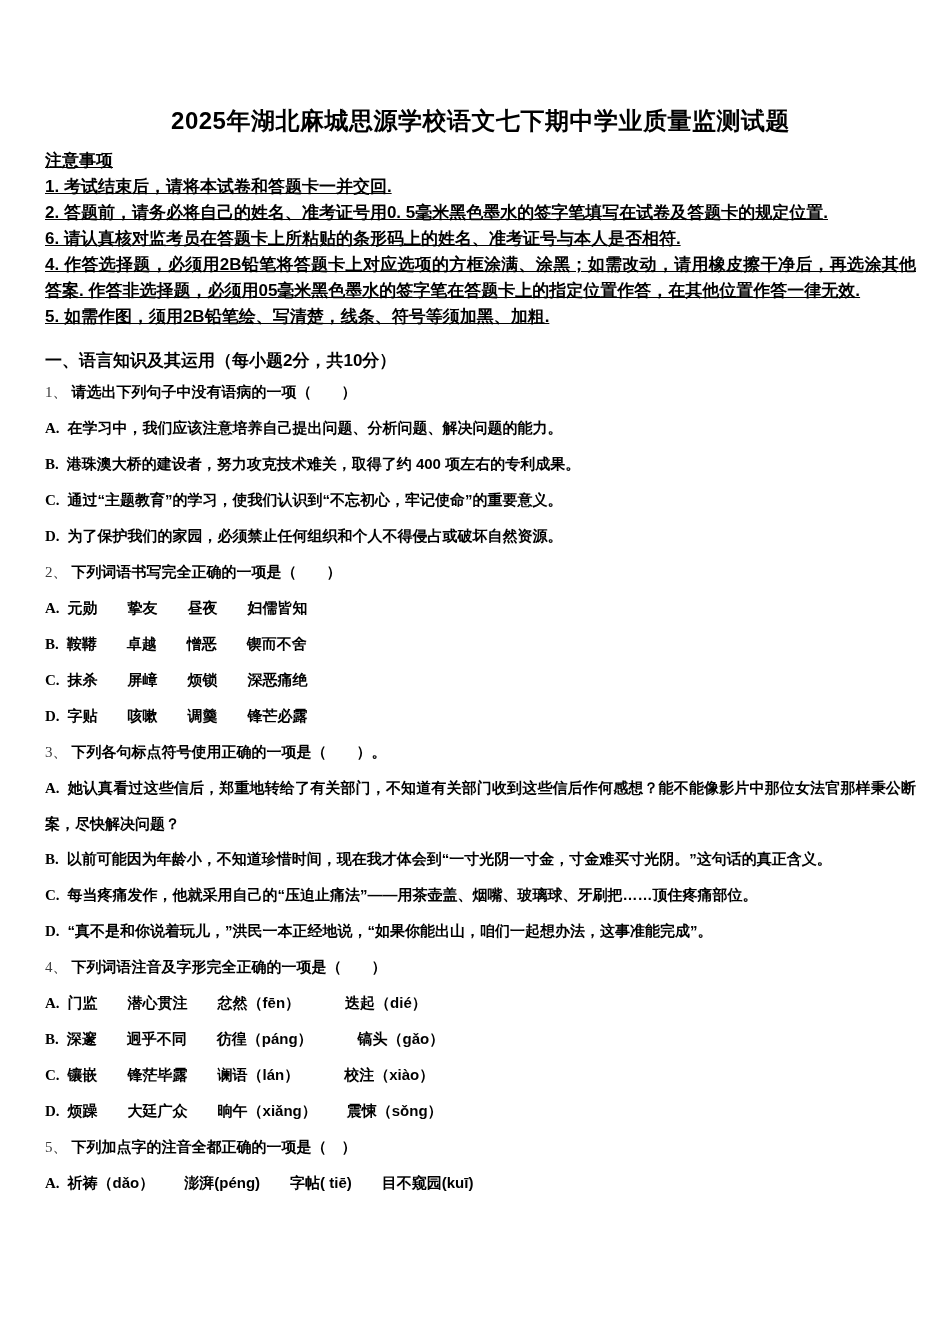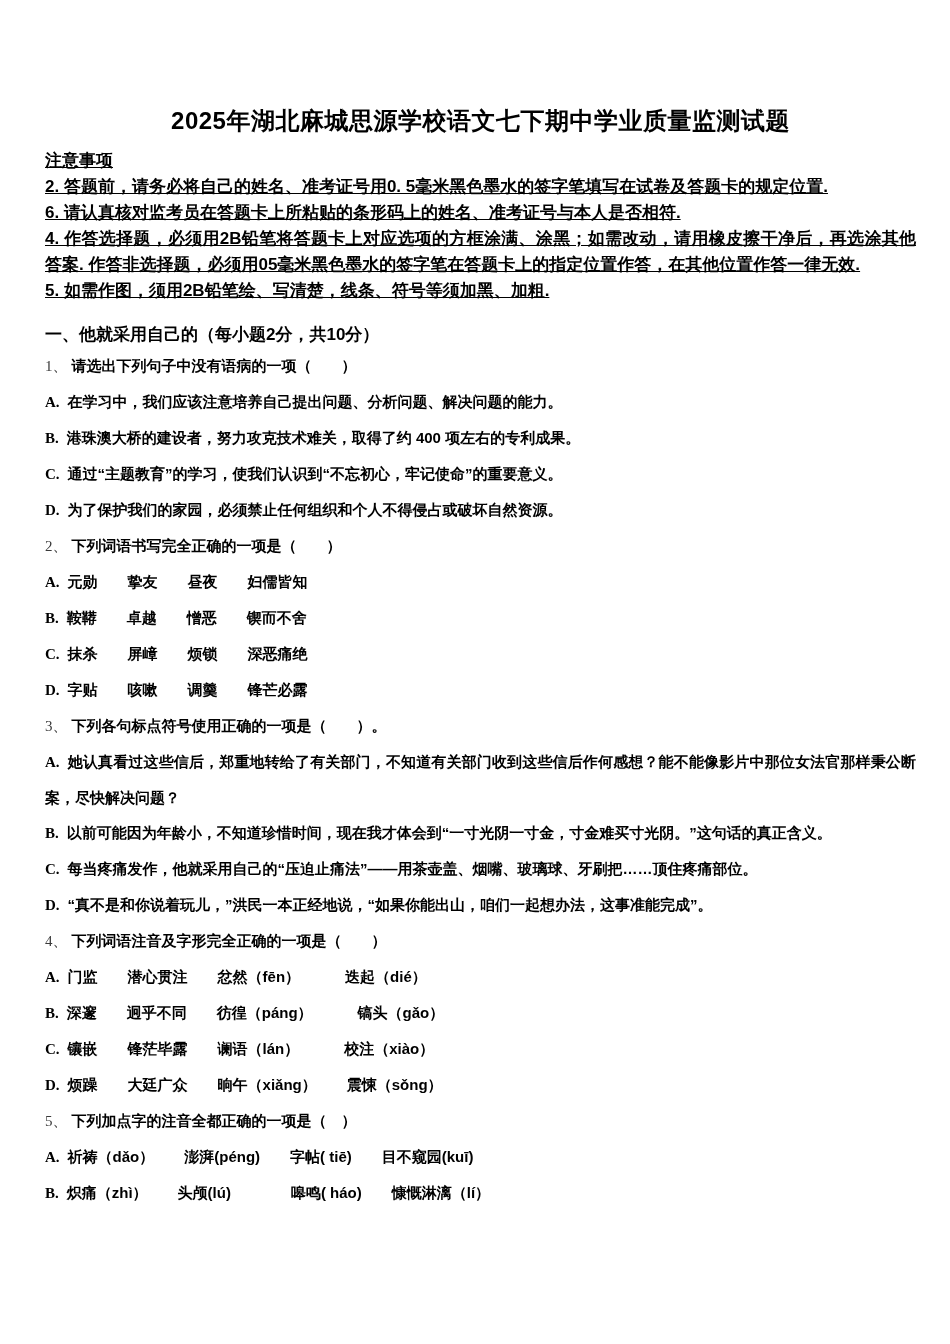--- a/index.html
+++ b/index.html
@@ -59,27 +59,28 @@
 </style>
 </head>
 <body>
 
 <div class="page">
 
   <h1 class="title">2025年湖北麻城思源学校语文七下期中学业质量监测试题</h1>
 
   <div class="notice">
     <p>注意事项</p>
+    <p>1. 考试结束后，请将本试卷和答题卡一并交回.</p>
     <p>2. 答题前，请务必将自己的姓名、准考证号用0. 5毫米黑色墨水的签字笔填写在试卷及答题卡的规定位置.</p>
     <p>6. 请认真核对监考员在答题卡上所粘贴的条形码上的姓名、准考证号与本人是否相符.</p>
     <p>4. 作答选择题，必须用2B铅笔将答题卡上对应选项的方框涂满、涂黑；如需改动，请用橡皮擦干净后，再选涂其他答案. 作答非选择题，必须用05毫米黑色墨水的签字笔在答题卡上的指定位置作答，在其他位置作答一律无效.</p>
     <p>5. 如需作图，须用2B铅笔绘、写清楚，线条、符号等须加黑、加粗.</p>
   </div>
 
-  <div class="section-heading">一、他就采用自己的（每小题2分，共10分）</div>
+  <div class="section-heading">一、语言知识及其运用（每小题2分，共10分）</div>
 
   <div class="qarea">
 
     <div>
       <p><span class="qnum">1、</span><span>请选出下列句子中没有语病的一项（　　）</span></p>
       <p><span class="opt-label">A.</span><span>在学习中，我们应该注意培养自己提出问题、分析问题、解决问题的能力。</span></p>
       <p><span class="opt-label">B.</span><span>港珠澳大桥的建设者，努力攻克技术难关，取得了约 400 项左右的专利成果。</span></p>
       <p><span class="opt-label">C.</span><span>通过“主题教育”的学习，使我们认识到“不忘初心，牢记使命”的重要意义。</span></p>
       <p><span class="opt-label">D.</span><span>为了保护我们的家园，必须禁止任何组织和个人不得侵占或破坏自然资源。</span></p>
     </div>
@@ -104,17 +105,16 @@
       <p><span class="qnum">4、</span><span>下列词语注音及字形完全正确的一项是（　　）</span></p>
       <p><span class="opt-label">A.</span><span>门监　　潜心贯注　　忿然（fēn）　　　迭起（dié）</span></p>
       <p><span class="opt-label">B.</span><span>深邃　　迥乎不同　　彷徨（páng）　　　镐头（gǎo）</span></p>
       <p><span class="opt-label">C.</span><span>镶嵌　　锋茫毕露　　谰语（lán）　　　校注（xiào）</span></p>
       <p><span class="opt-label">D.</span><span>烦躁　　大廷广众　　晌午（xiǎng）　　震悚（sǒng）</span></p>
     </div>
 
     <div>
       <p><span class="qnum">5、</span><span>下列加点字的注音全都正确的一项是（　）</span></p>
       <p><span class="opt-label">A.</span><span>祈祷（dǎo）　　澎湃(péng)　　字帖( tiē)　　目不窥园(kuī)</span></p>
-      <p><span class="opt-label">B.</span><span>炽痛（zhì）　　头颅(lú)　　　　嗥鸣( háo)　　慷慨淋漓（lí）</span></p>
     </div>
 
   </div>
 </div>
 
 </body></html>

